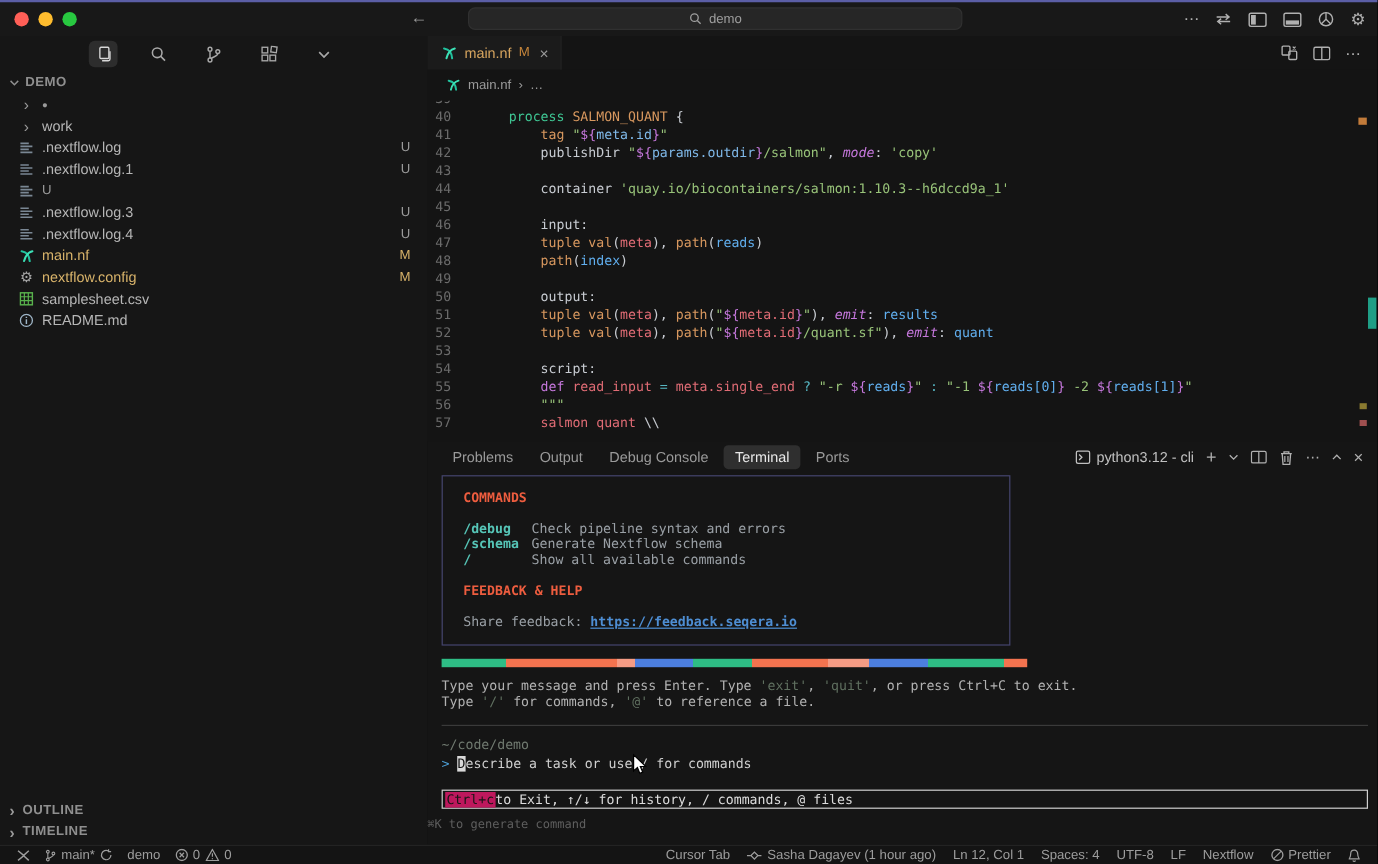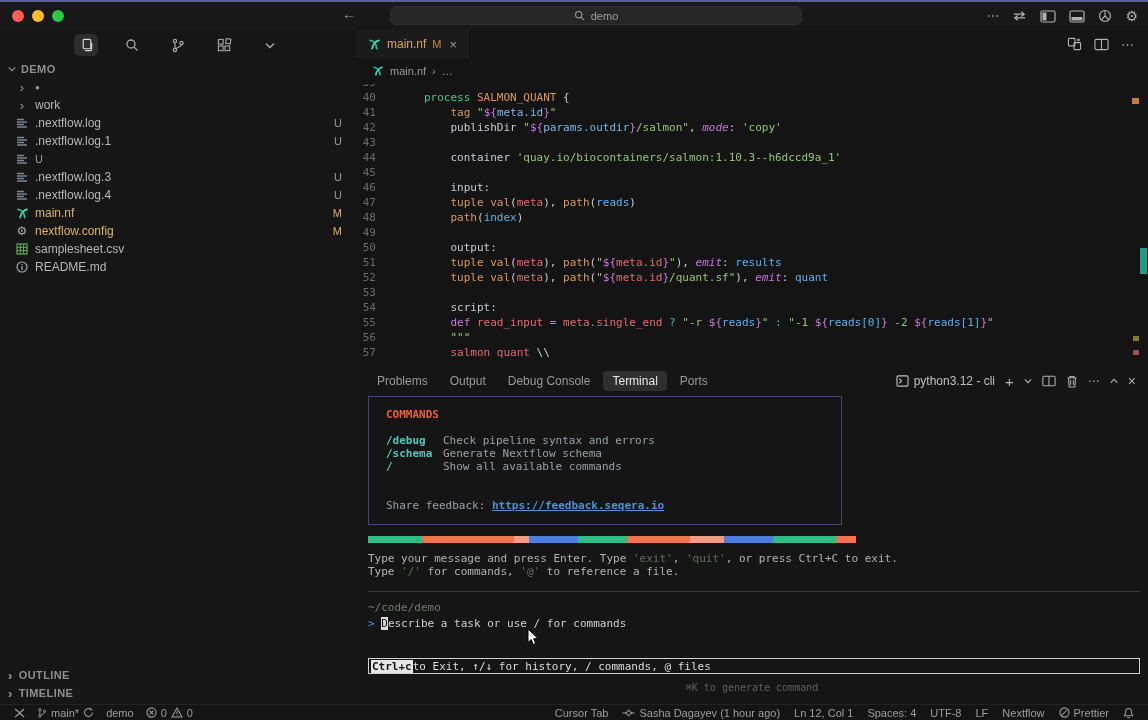--- a/index.html
+++ b/index.html
@@ -93,22 +93,22 @@
                 #f3734f 96%, #f3734f 100%); }
   .help-lines { margin:9px 0 0 12px; color:#b2b2b2; }
   .dim { color:#5f6f5f; }
   .term-div { margin:13px 8px 0 12px; border-top:1px solid #3a3a3a; }
   .cwd { margin:9px 0 0 12px; color:#707a70; }
   .promptline { margin:3px 0 0 12px; color:#cfcfcf; }
   .promptchar { color:#4d9fd6; }
   .blockcursor { background:#d8d8d8; color:#111; }
   .inputbox { position:absolute; left:12px; right:8px; bottom:30px; border:1px solid #cfcfcf;
               height:16px; display:flex; align-items:center; padding-left:2px; color:#dcdcdc; }
-  .keycap { background:#e5e5e5; color:#151515; font-weight:bold; padding:0 1px; }
-  .genhint { position:absolute; left:0; right:0; bottom:10px; text-align:center; color:#5f5f5f; font-size:10px; }
+  .keycap { background:#be185d; color:#151515; font-weight:normal; padding:0 1px; }
+  .genhint { position:absolute; left:0; right:0; bottom:10px; color:#5f5f5f; font-size:10px; }
 
   
   .statusbar { position:absolute; left:0; right:0; bottom:0; height:16px; background:#141414;
                border-top:1px solid #232323; display:flex; align-items:center; font-size:11px; color:#9d9d9d; }
   .sb-left { display:flex; align-items:center; gap:12px; padding-left:14px; }
   .sb-right { margin-left:auto; display:flex; align-items:center; gap:14px; padding-right:14px; }
   .sb-item { display:flex; align-items:center; gap:4px; white-space:nowrap; }
 
   .mouse-cursor { position:absolute; left:527px; top:626px; z-index:50; }
   svg.ic { display:block; }
@@ -401,20 +401,21 @@
                 <div class="cmdrow">
                   <span class="cmd">/schema</span>
                   <span>Generate Nextflow schema</span>
                 </div>
                 <div class="cmdrow">
                   <span class="cmd">/</span>
                   <span>Show all available commands</span>
                 </div>
               </div>
             <div class="t-gap"></div>
+            <div class="t-section">FEEDBACK &amp; HELP</div>
             <div class="t-gap"></div>
             <div>
               <span>Share feedback: </span><span class="fb-link">https://feedback.seqera.io</span>
             </div>
           </div>
 
           <div class="grad-bar"></div>
 
           <div class="help-lines">
             <div id="help1"><span>Type your message and press Enter. Type </span><span class="dim">'exit'</span><span>, </span><span class="dim">'quit'</span><span>, or press Ctrl+C to exit.</span></div>

